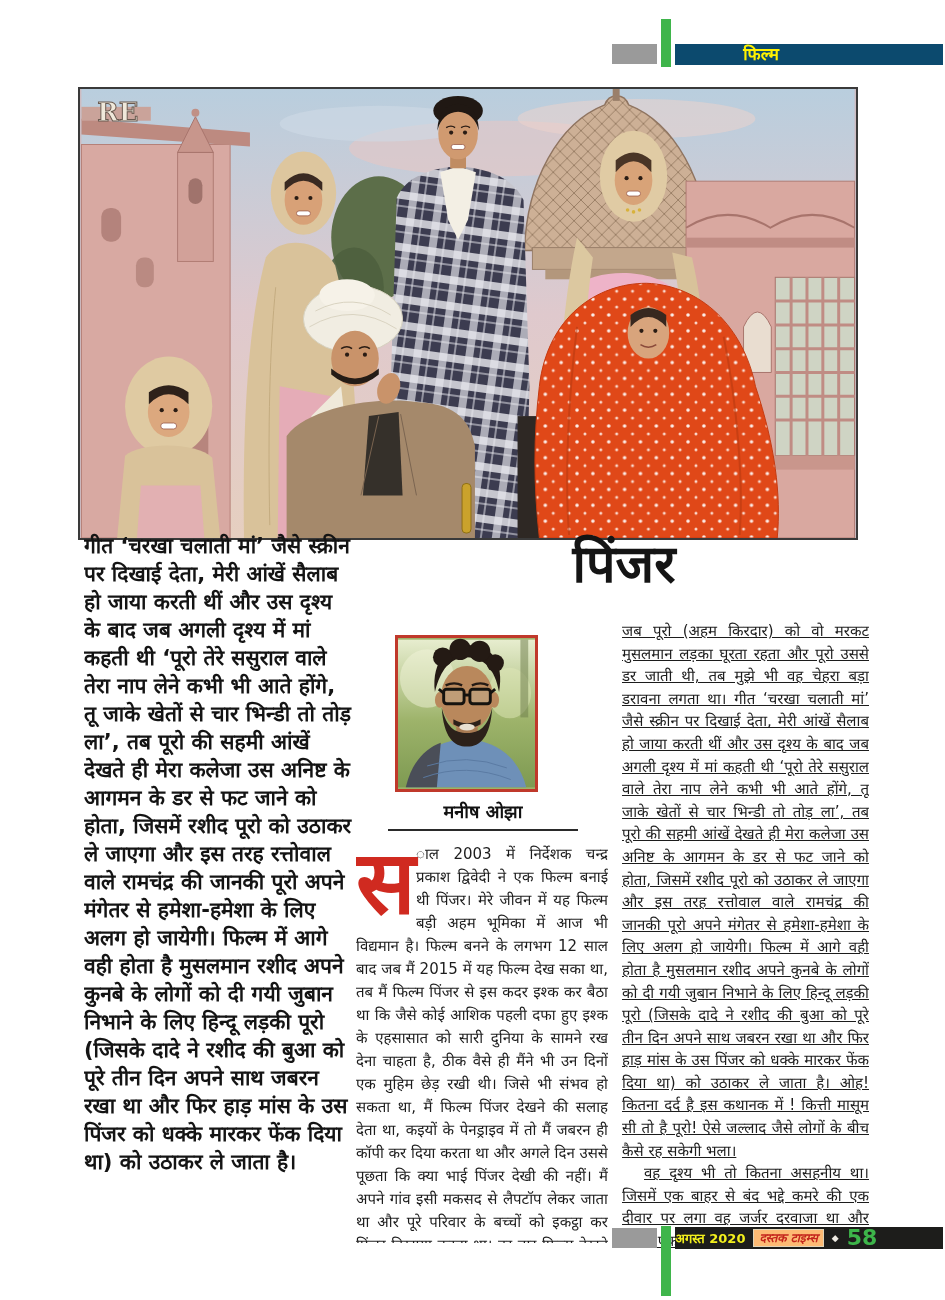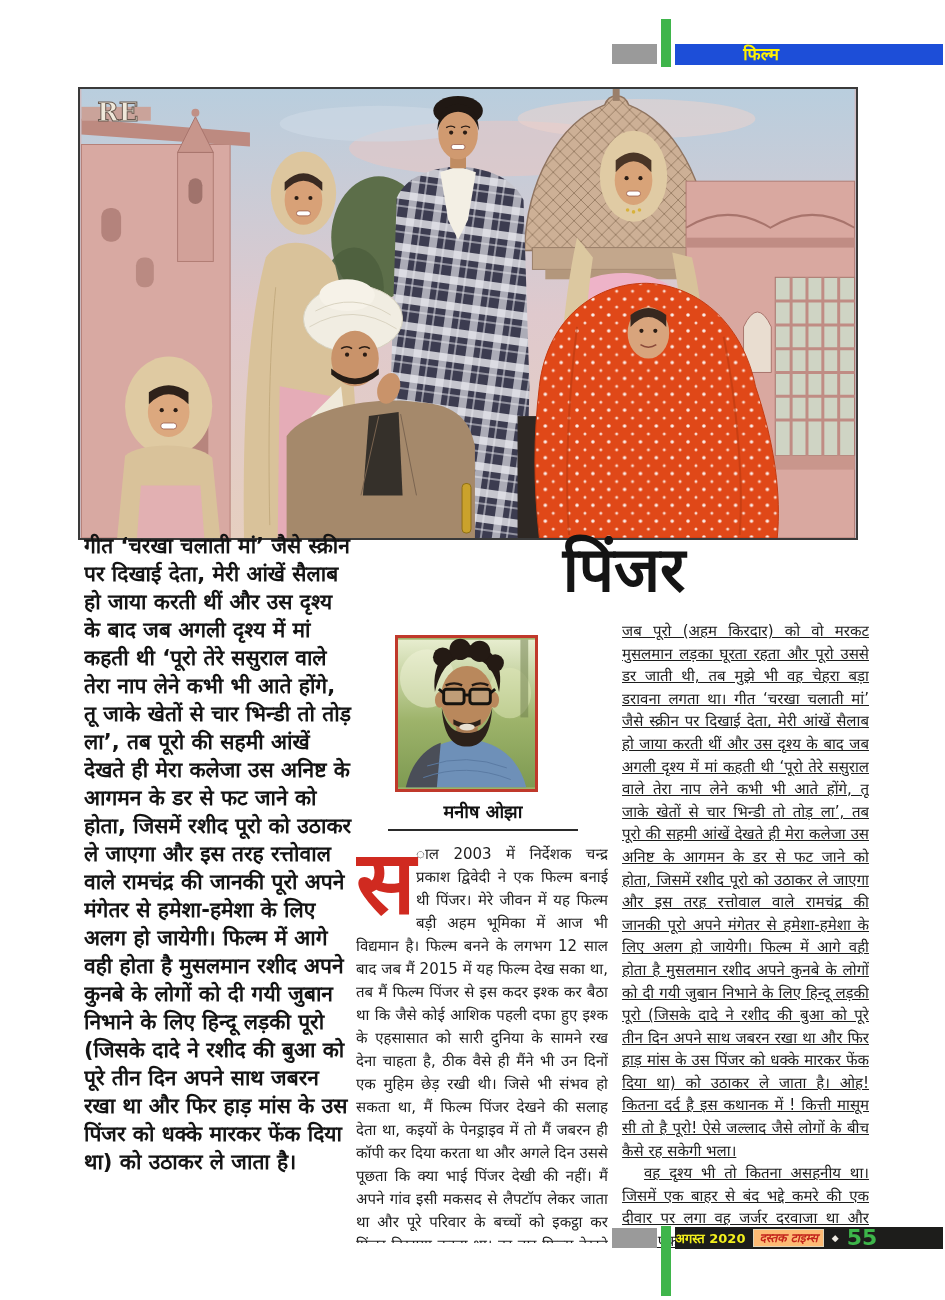--- a/index.html
+++ b/index.html
@@ -2,32 +2,32 @@
 <html><head>
 <meta charset="utf-8">
 <style>
   html,body { margin:0; padding:0; background:#ffffff; }
   .page { position:relative; width:945px; height:1300px; background:#ffffff; overflow:hidden;
           font-family:"DejaVu Sans", sans-serif; margin:0 auto; }
 
   
   .hdr-gray  { position:absolute; left:612px; top:44px;  width:45px;  height:20px; background:#9a9a9a; }
   .hdr-green { position:absolute; left:661px; top:19px;  width:10px;  height:48px; background:#3fb54b; }
-  .hdr-band  { position:absolute; left:675px; top:44px;  width:268px; height:21px; background:#1d4ed8;
+  .hdr-band  { position:absolute; left:675px; top:44px;  width:268px; height:21px; background:#0c4a6e;
                display:flex; align-items:center; justify-content:center;text-align:center; }
   .hdr-label { color:#fff200; font-weight:bold; font-size:17px; line-height:1; transform:translateX(-48px); }
 
   
   .hero { position:absolute; left:78px; top:87px; width:780px; height:453px;
           border:2px solid #3a3a3a; box-sizing:border-box; overflow:hidden; background:#cdbcc2; }
   .hero svg { display:block; }
 
   
   .title { position:absolute; left:380px; top:536px; width:488px; margin:0; text-align:center;
-           font-size:62px; font-weight:bold; color:#141414; line-height:1.1; }
+           font-size:52px; font-weight:bold; color:#141414; line-height:1.1; }
 
   
   .col1 { position:absolute; left:84px; top:532px; width:268px; height:682px; overflow:hidden;
           font-size:21px; line-height:28px; font-weight:600; color:#141414; }
 
   
   .author-frame { position:absolute; left:395px; top:635px; width:143px; height:157px;
                   border:3px solid #c0392b; box-sizing:border-box; background:#9db36a; overflow:hidden; }
   .author-name  { position:absolute; left:388px; top:799px; width:190px; text-align:center;
                   font-size:18px; font-weight:bold; color:#111; }
@@ -265,16 +265,16 @@
     <p>जब पूरो (अहम किरदार) को वो मरकट मुसलमान लड़का घूरता रहता और पूरो उससे डर जाती थी, तब मुझे भी वह चेहरा बड़ा डरावना लगता था। गीत ‘चरखा चलाती मां’  जैसे स्क्रीन पर दिखाई देता, मेरी आंखें सैलाब हो जाया करती थीं और उस दृश्य के बाद जब अगली दृश्य में मां कहती थी ‘पूरो तेरे ससुराल वाले तेरा नाप लेने कभी भी आते होंगे, तू जाके खेतों से चार भिन्डी तो तोड़ ला’, तब पूरो की सहमी आंखें देखते ही मेरा कलेजा उस अनिष्ट के आगमन के डर से फट जाने को होता, जिसमें रशीद पूरो को उठाकर ले जाएगा और इस तरह रत्तोवाल वाले रामचंद्र की जानकी पूरो अपने मंगेतर से हमेशा-हमेशा के लिए अलग हो जायेगी। फिल्म में  आगे वही होता है मुसलमान रशीद अपने कुनबे के लोगों को दी गयी जुबान निभाने के लिए हिन्दू लड़की पूरो (जिसके दादे ने रशीद की बुआ को पूरे तीन दिन अपने साथ जबरन रखा था और फिर हाड़ मांस के उस पिंजर को धक्के मारकर फेंक दिया था) को उठाकर  ले जाता है। ओह! कितना दर्द है इस कथानक में ! कित्ती मासूम सी तो है पूरो!  ऐसे जल्लाद जैसे लोगों के बीच कैसे रह सकेगी भला।</p>
     <p class="indent">वह दृश्य भी तो कितना असहनीय था। जिसमें एक बाहर से बंद भद्दे कमरे की एक दीवार पर लगा वह जर्जर दरवाजा था और उसमें एक दराज थी, जिससे बाहर अंतहीन खेत दीख पड़ते थे। उस दराज से कमरे में कैद पूरो ने जोर-जोर से आवाज लगाकर खुद को हाड़ मांस चढ़े पिंजर मात्र से अलग दिखाना चाहा था। अब भी उसके सीने में</p>
   </div>
 
   <div class="ftr-gray"></div>
   <div class="ftr-green"></div>
   <div class="ftr-band">
     <span class="ftr-month">अगस्त 2020</span>
     <span class="ftr-logo">दस्तक टाइम्स</span>
     <span class="ftr-sep">◆</span>
-    <span class="ftr-page">55</span>
+    <span class="ftr-page">58</span>
   </div>
 
 </div>
 
 </body></html>

